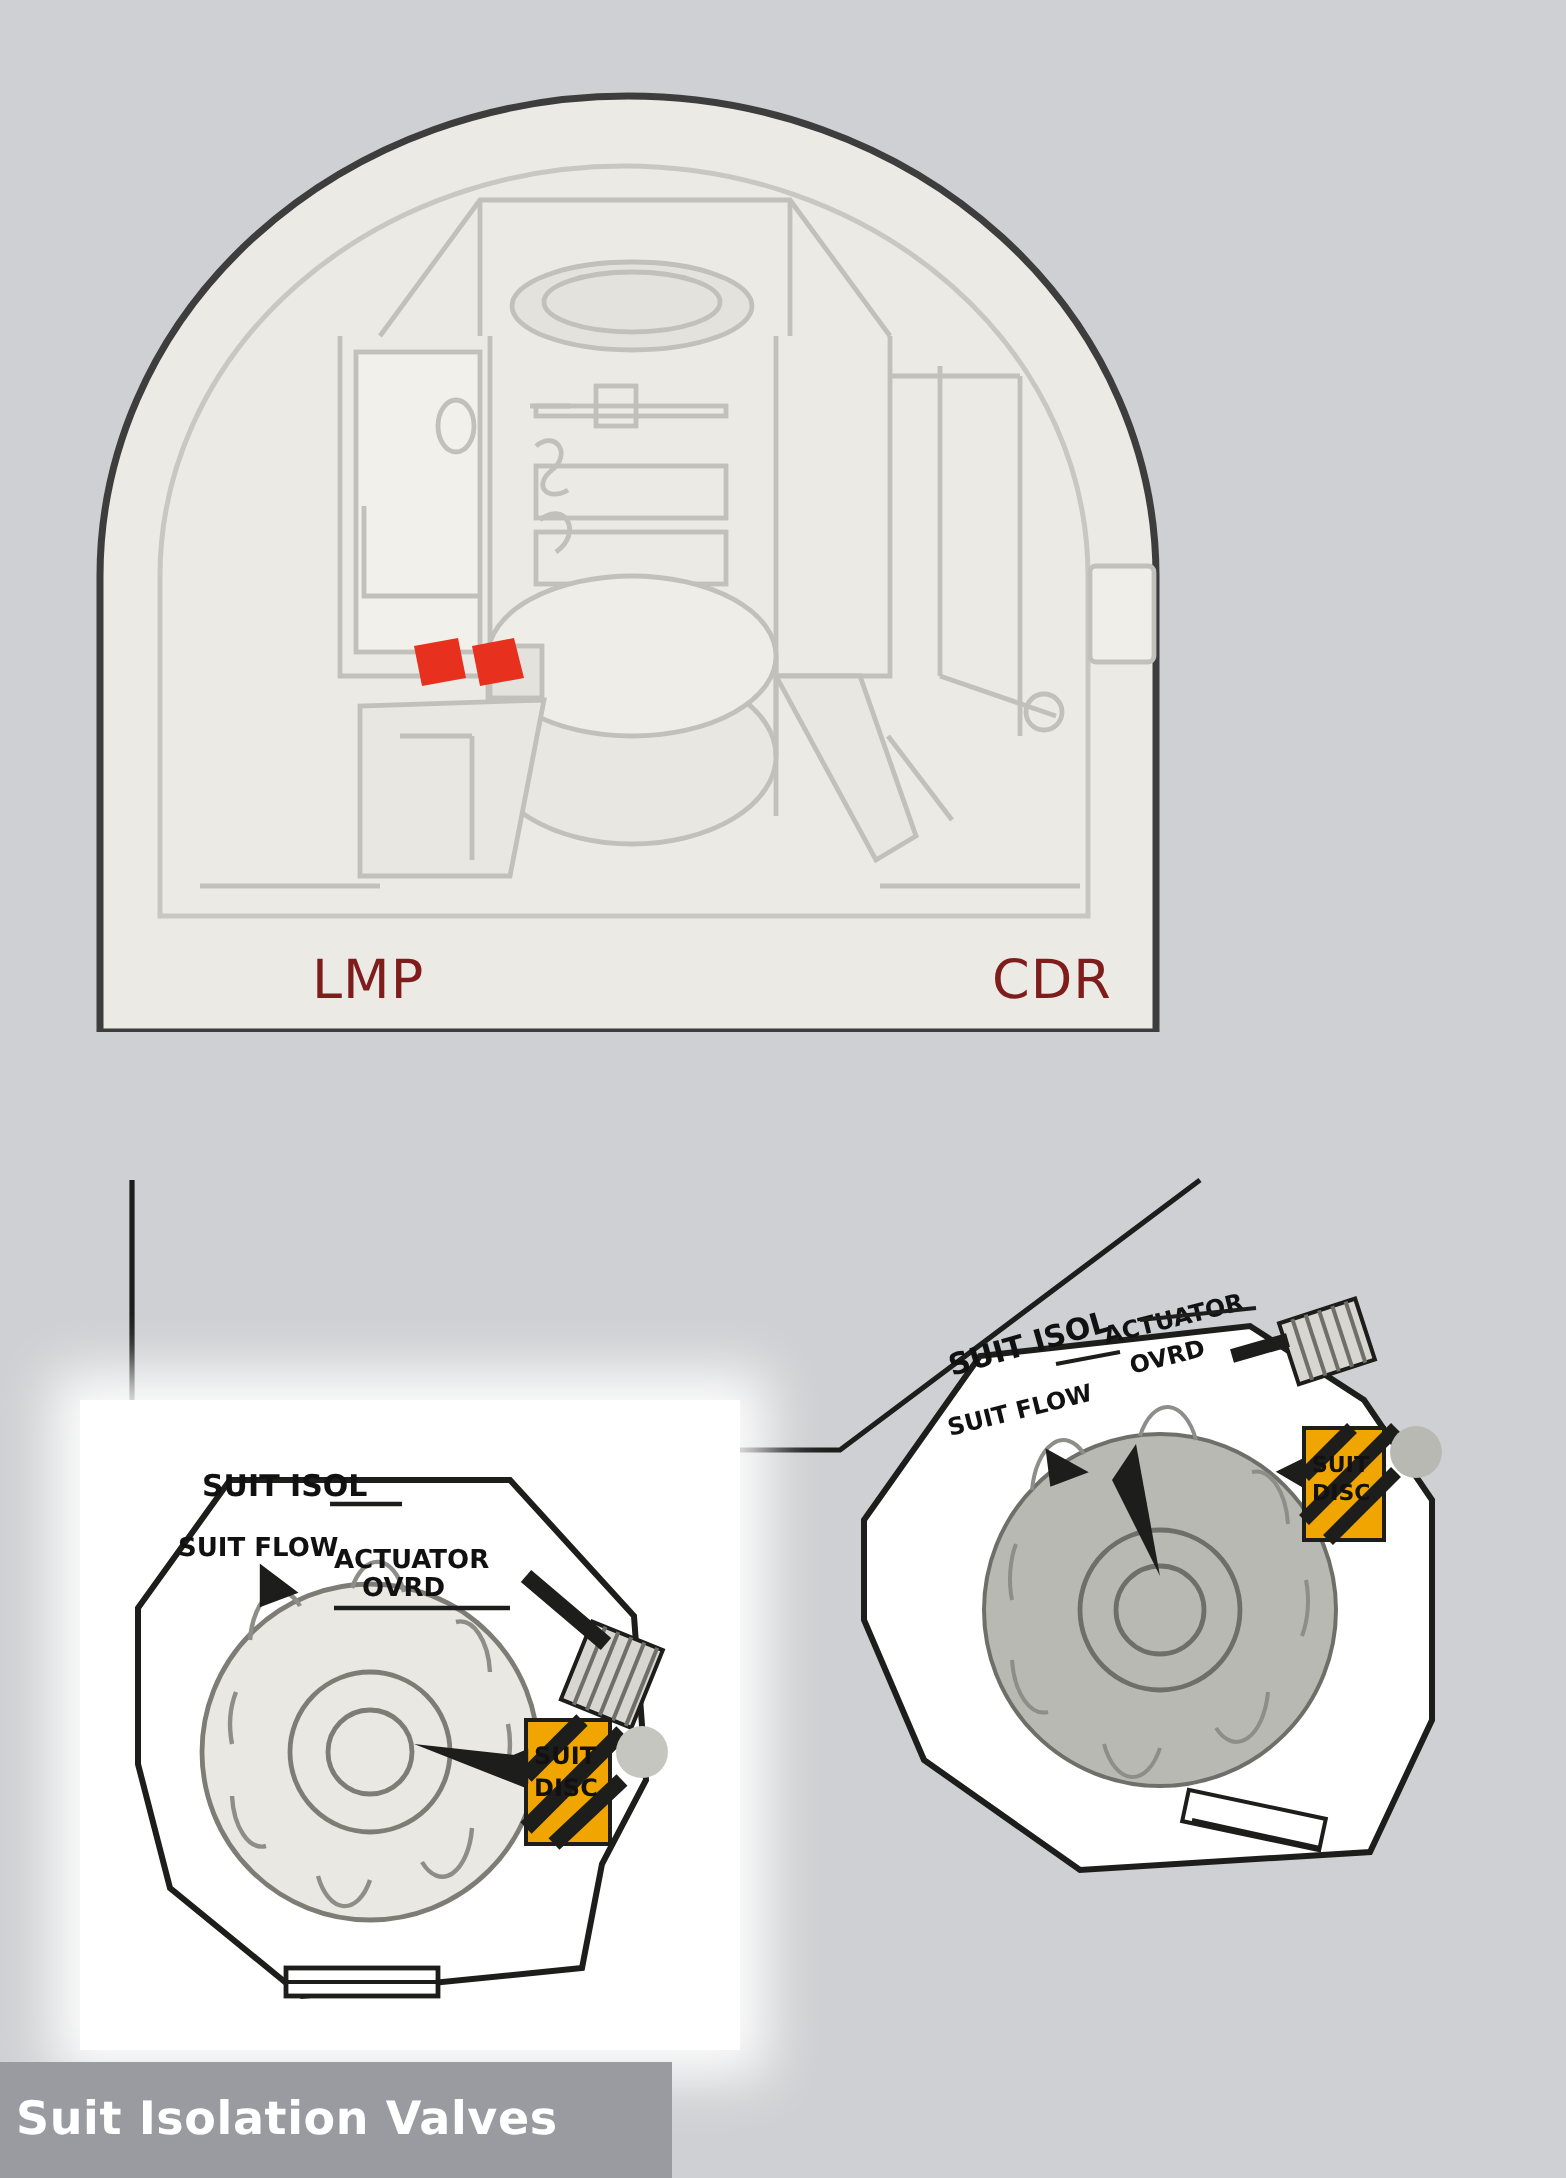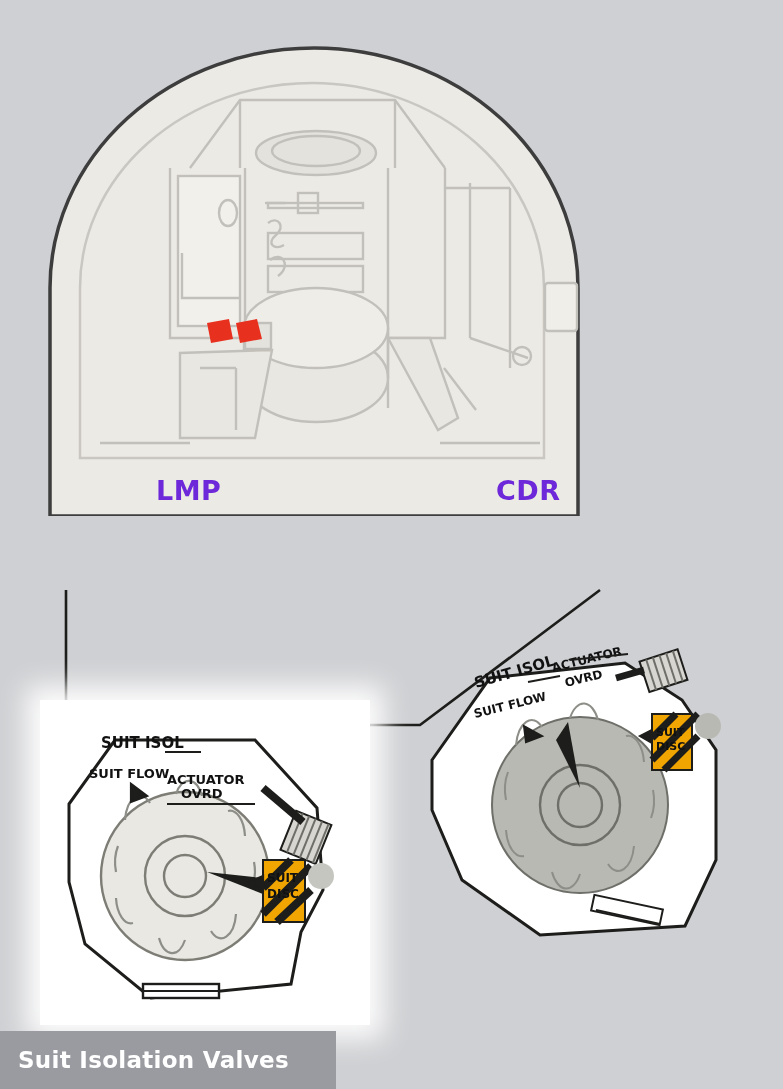--- a/index.html
+++ b/index.html
@@ -14,23 +14,23 @@
 
   
   .cabin{
     position:absolute;left:40px;top:38px;width:548px;height:478px;
   }
   .cabin svg{display:block;}
 
   .label-lmp,.label-cdr{
     position:absolute;
     font-family:"DejaVu Sans", sans-serif;
-    font-weight:bold;
+    font-weight:normal;
     font-size:27px;
-    color:#6d28d9;
+    color:#7f1d1d;
     letter-spacing:0.5px;
   }
   .label-lmp{left:116px;top:437px;}
   .label-cdr{left:456px;top:437px;}
 
   
   .detail-right{position:absolute;left:420px;top:630px;width:330px;height:330px;}
   .highlight-box{
     position:absolute;left:40px;top:700px;width:330px;height:325px;
     background:#ffffff;
@@ -45,21 +45,21 @@
     position:absolute;left:0;top:1031px;width:336px;height:58px;
     background:#9a9ba0;
     display:flex;align-items:center;
   }
   .caption span{
     color:#ffffff;
     font-family:"DejaVu Sans", sans-serif;
     font-weight:bold;
     font-size:23px;
     letter-spacing:0.3px;
-    padding-left:18px;
+    padding-left:8px;
   }
 
   
   .cal{font-family:"DejaVu Sans", sans-serif;font-weight:bold;fill:#111;}
 </style>
 </head>
 <body>
 
 <div class="stage">
 

